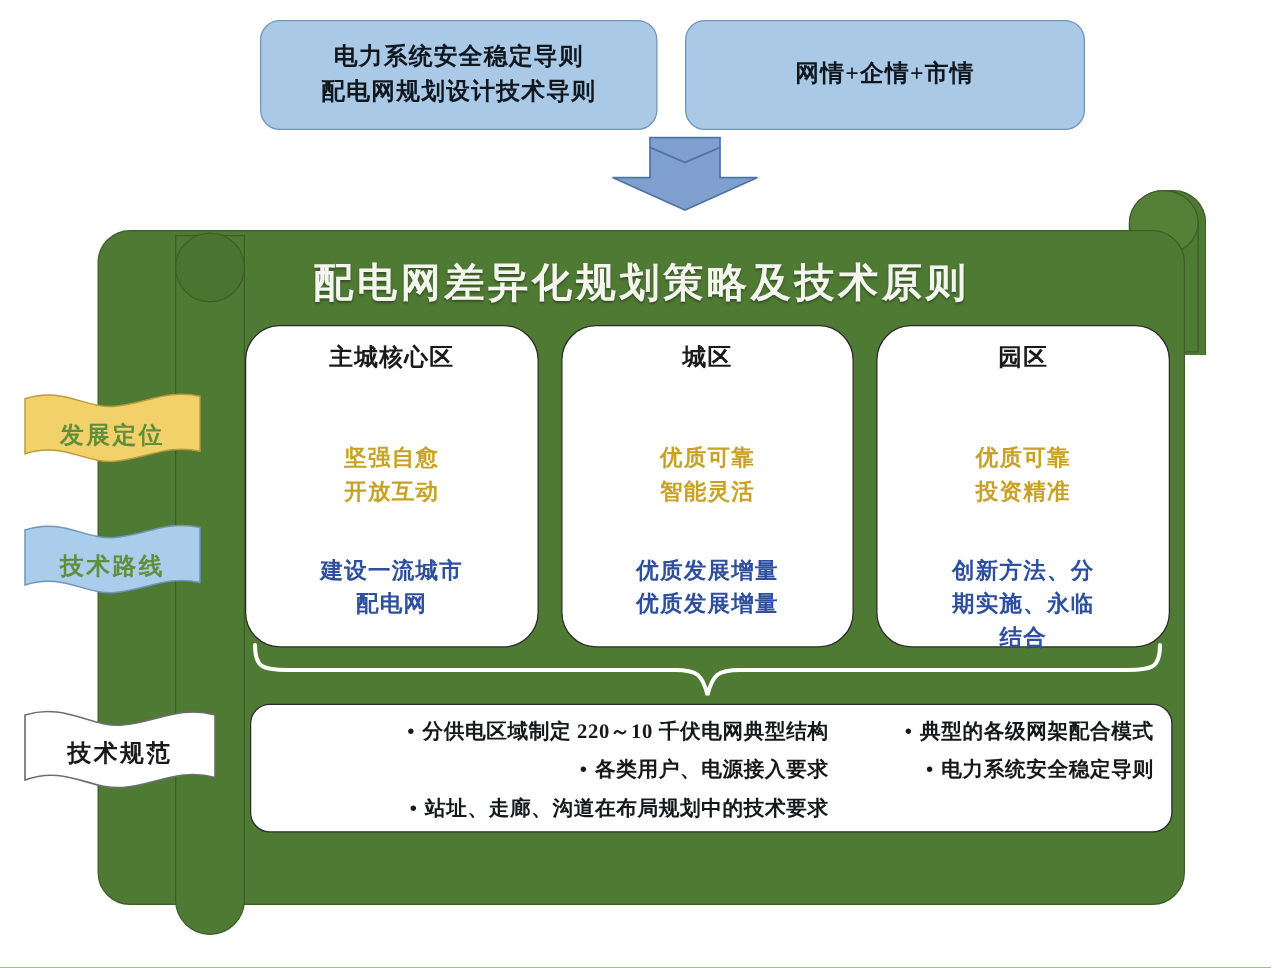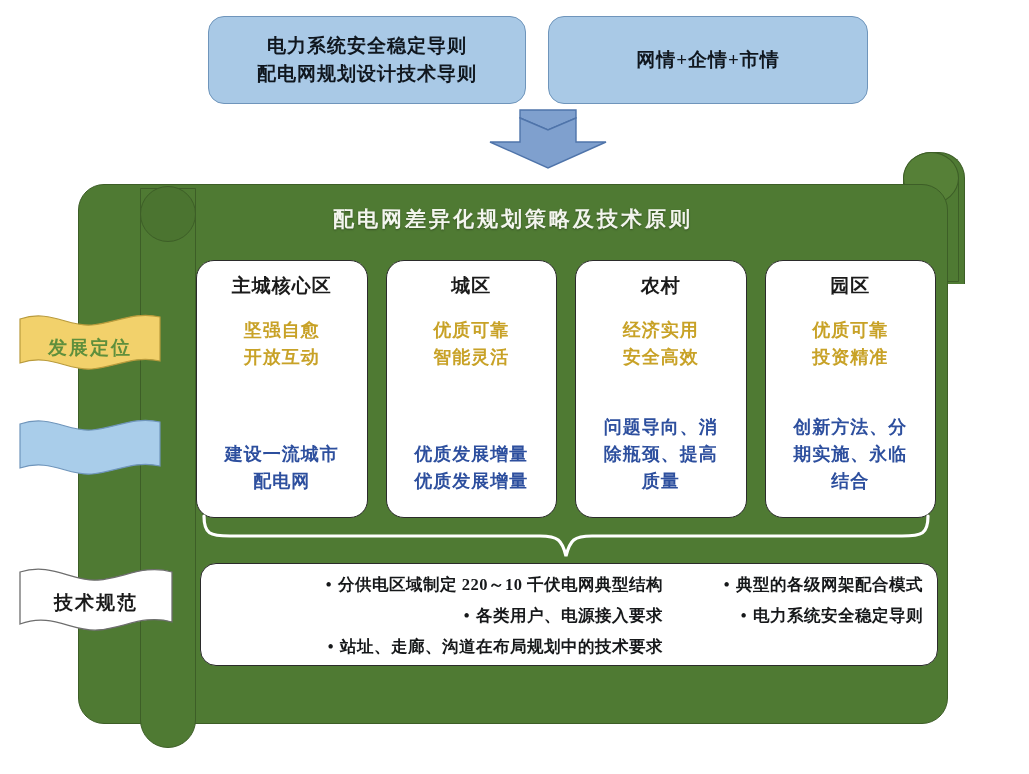--- a/index.html
+++ b/index.html
@@ -76,39 +76,39 @@
     border-right:1px solid #3d5e27;
     border-top:1px solid #3d5e27;
     border-radius:0 26px 0 0;
     box-sizing:border-box;
   }
 
   .scroll-title{
     position:absolute;left:78px;top:205px;width:870px;
     text-align:center;
     color:#f3f5ee;
-    font-size:21px;
+    font-size:32px;
     font-weight:bold;
     letter-spacing:3px;
     text-shadow:0 1px 2px rgba(0,0,0,.35);
   }
 
   
   .cards{
     position:absolute;left:196px;top:260px;width:740px;height:258px;
     display:flex;gap:18px;
   }
   .card{
     flex:1;
     background:#ffffff;
     border:1.5px solid #2b2b2b;
-    border-radius:18px;
+    border-radius:28px;
     box-sizing:border-box;
     padding:12px 6px 6px 6px;
-    display:flex;flex-direction:column;align-items:center;
+    display:flex;flex-direction:column;align-items:center;gap:36px;
   }
   .card-title{
     font-size:19px;font-weight:bold;color:#1a1a1a;
     letter-spacing:1px;margin-bottom:18px;
   }
   .card-gold{
     font-size:18px;font-weight:bold;color:#c8a227;
     line-height:1.5;text-align:center;letter-spacing:1px;
   }
   .card-blue{
@@ -204,32 +204,20 @@
       <div class="card-gold">
         <div>优质可靠</div>
         <div>智能灵活</div>
       </div>
       <div class="card-blue">
         <div>优质发展增量</div>
         <div>优质发展增量</div>
       </div>
     </div>
 
-    <div class="card">
-      <div class="card-title">农村</div>
-      <div class="card-gold">
-        <div>经济实用</div>
-        <div>安全高效</div>
-      </div>
-      <div class="card-blue">
-        <div>问题导向、消</div>
-        <div>除瓶颈、提高</div>
-        <div>质量</div>
-      </div>
-    </div>
 
     <div class="card">
       <div class="card-title">园区</div>
       <div class="card-gold">
         <div>优质可靠</div>
         <div>投资精准</div>
       </div>
       <div class="card-blue">
         <div>创新方法、分</div>
         <div>期实施、永临</div>
@@ -264,20 +252,21 @@
                L144,50 C118,44 100,56 76,58 C52,60 34,42 4,52 Z" fill="#f2d16b" stroke="#b99b3c" stroke-width="1.2"></path>
     </svg>
     <div class="rtext">发展定位</div>
   </div>
 
   <div class="ribbon" id="ribbon-jishu">
     <svg width="148" height="70" viewBox="0 0 148 70">
       <path d="M4,10 C34,0 52,18 76,16 C100,14 118,2 144,8
                L144,52 C118,46 100,58 76,60 C52,62 34,44 4,54 Z" fill="#a9cdea" stroke="#6f95bb" stroke-width="1.2"></path>
     </svg>
+    <div class="rtext">技术路线</div>
   </div>
 
   <div class="ribbon" id="ribbon-guifan">
     <svg width="160" height="80" viewBox="0 0 160 80">
       <path d="M4,10 C36,0 56,20 82,18 C108,16 128,2 156,10
                L156,60 C128,52 108,66 82,68 C56,70 36,50 4,62 Z" fill="#ffffff" stroke="#6e6e6e" stroke-width="1.3"></path>
     </svg>
     <div class="rtext">技术规范</div>
   </div>
 

